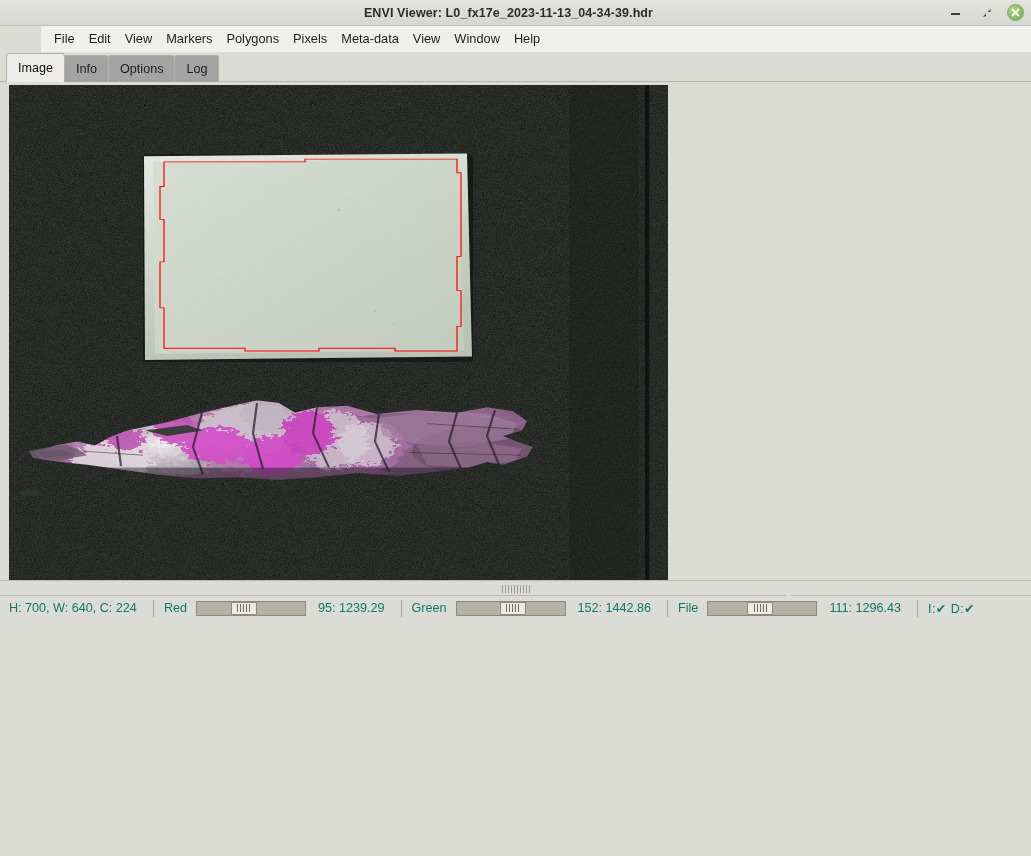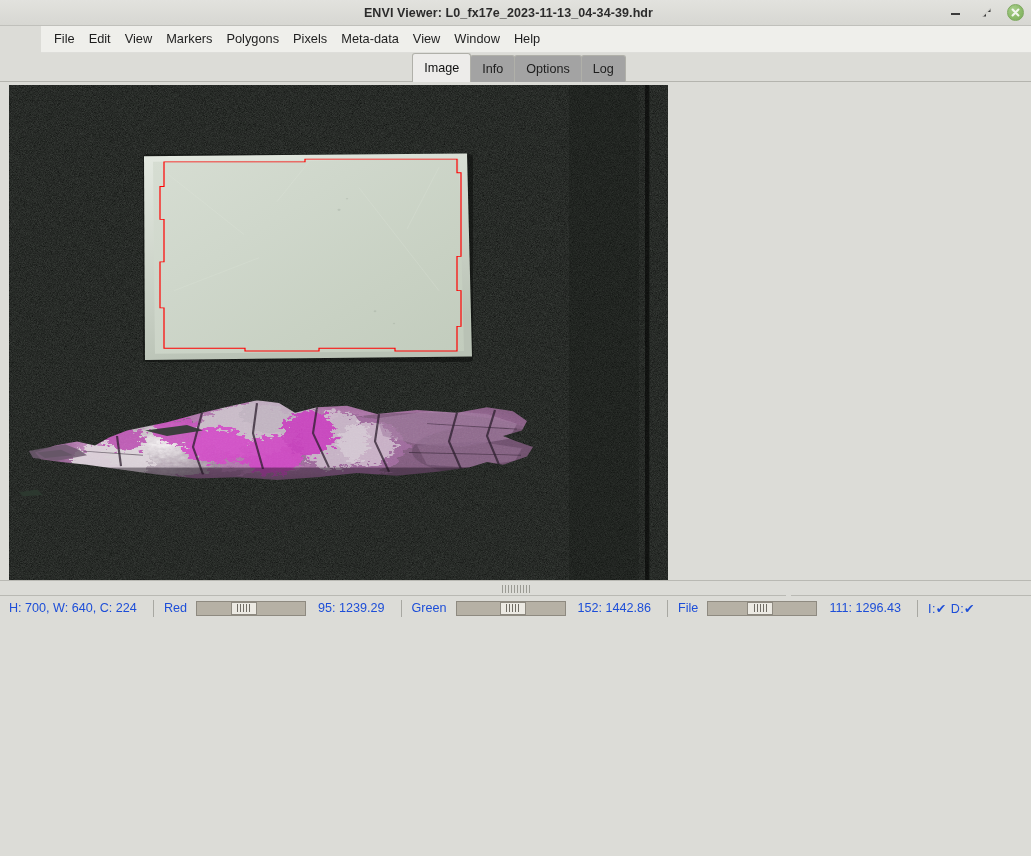--- a/index.html
+++ b/index.html
@@ -99,21 +99,20 @@
   
   .tabbar {
     height: 29px;
     flex: 0 0 29px;
     background: #dcdcd7;
     display: flex;
     align-items: flex-end;
     padding-left: 6px;
     position: relative;
     user-select: none;
-    justify-content: center;
   }
   .tabbar::after {
     content: "";
     position: absolute;
     left: 0; right: 0; bottom: 0;
     height: 1px;
     background: #b4b4ae;
   }
   .tab {
     font-size: 12.6px;
@@ -205,21 +204,21 @@
 
   
   .statusbar {
     flex: 0 0 24px;
     height: 24px;
     background: #dcdcd7;
     display: flex;
     align-items: center;
     padding: 0 6px;
     font-size: 12.6px;
-    color: #1d4ed8;
+    color: #0f766e;
     user-select: none;
     white-space: nowrap;
   }
   .sb-dim { padding-left: 3px; padding-right: 10px; }
   .sb-sep {
     width: 1px;
     height: 17px;
     background: #a8a8a2;
     margin: 0 6px;
     flex: 0 0 1px;

